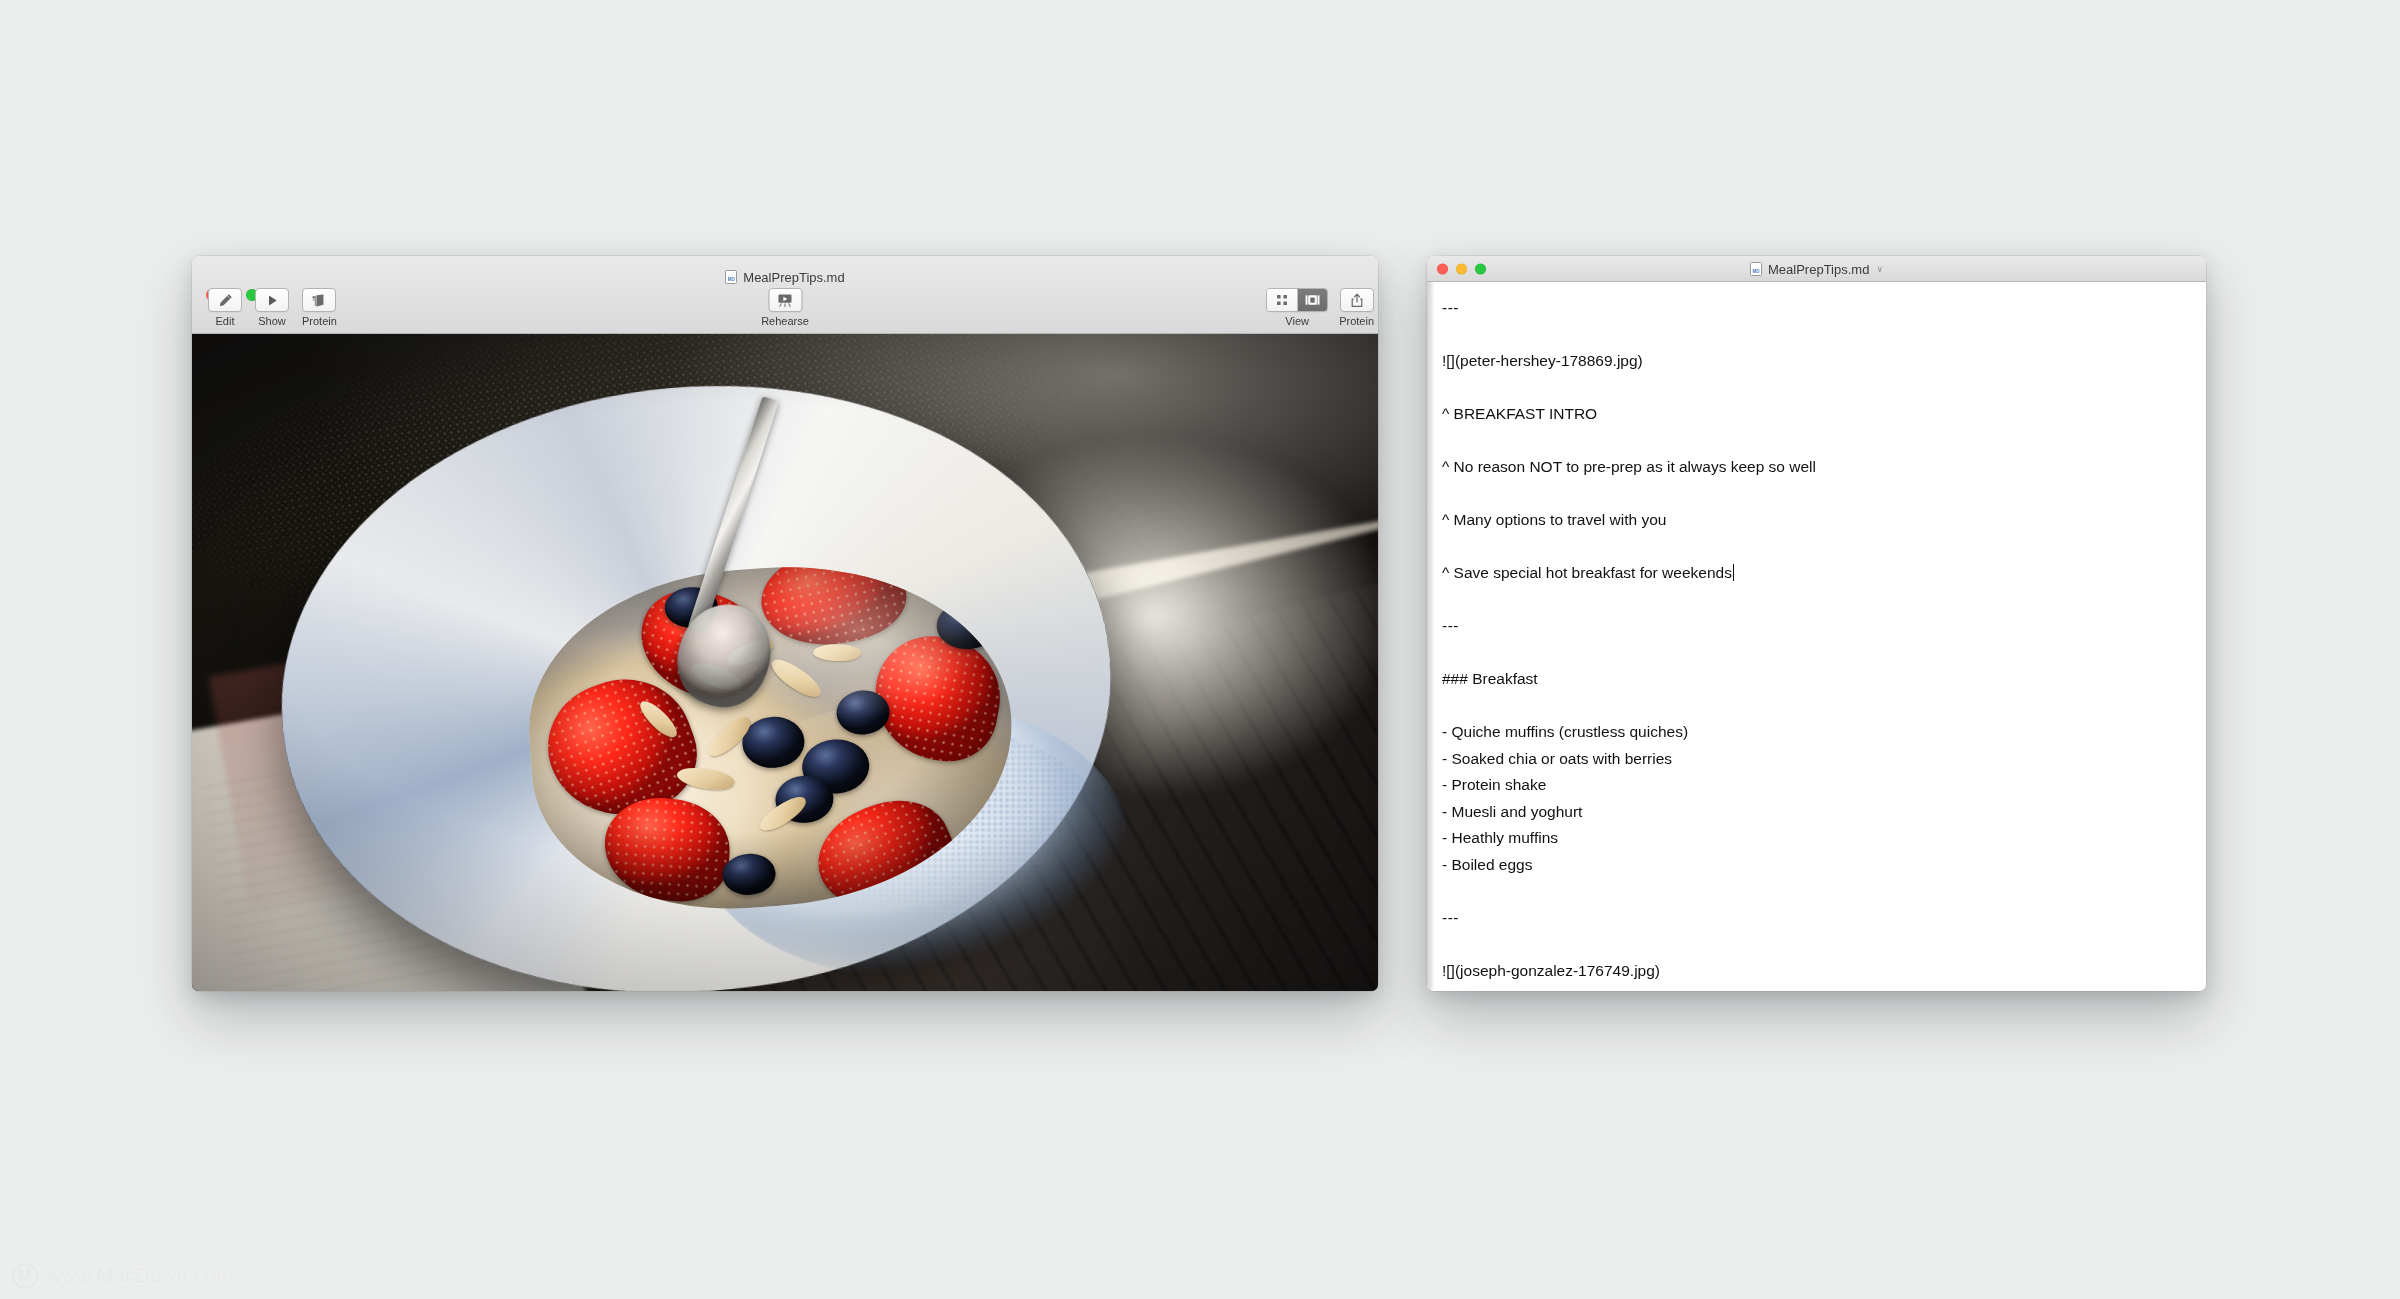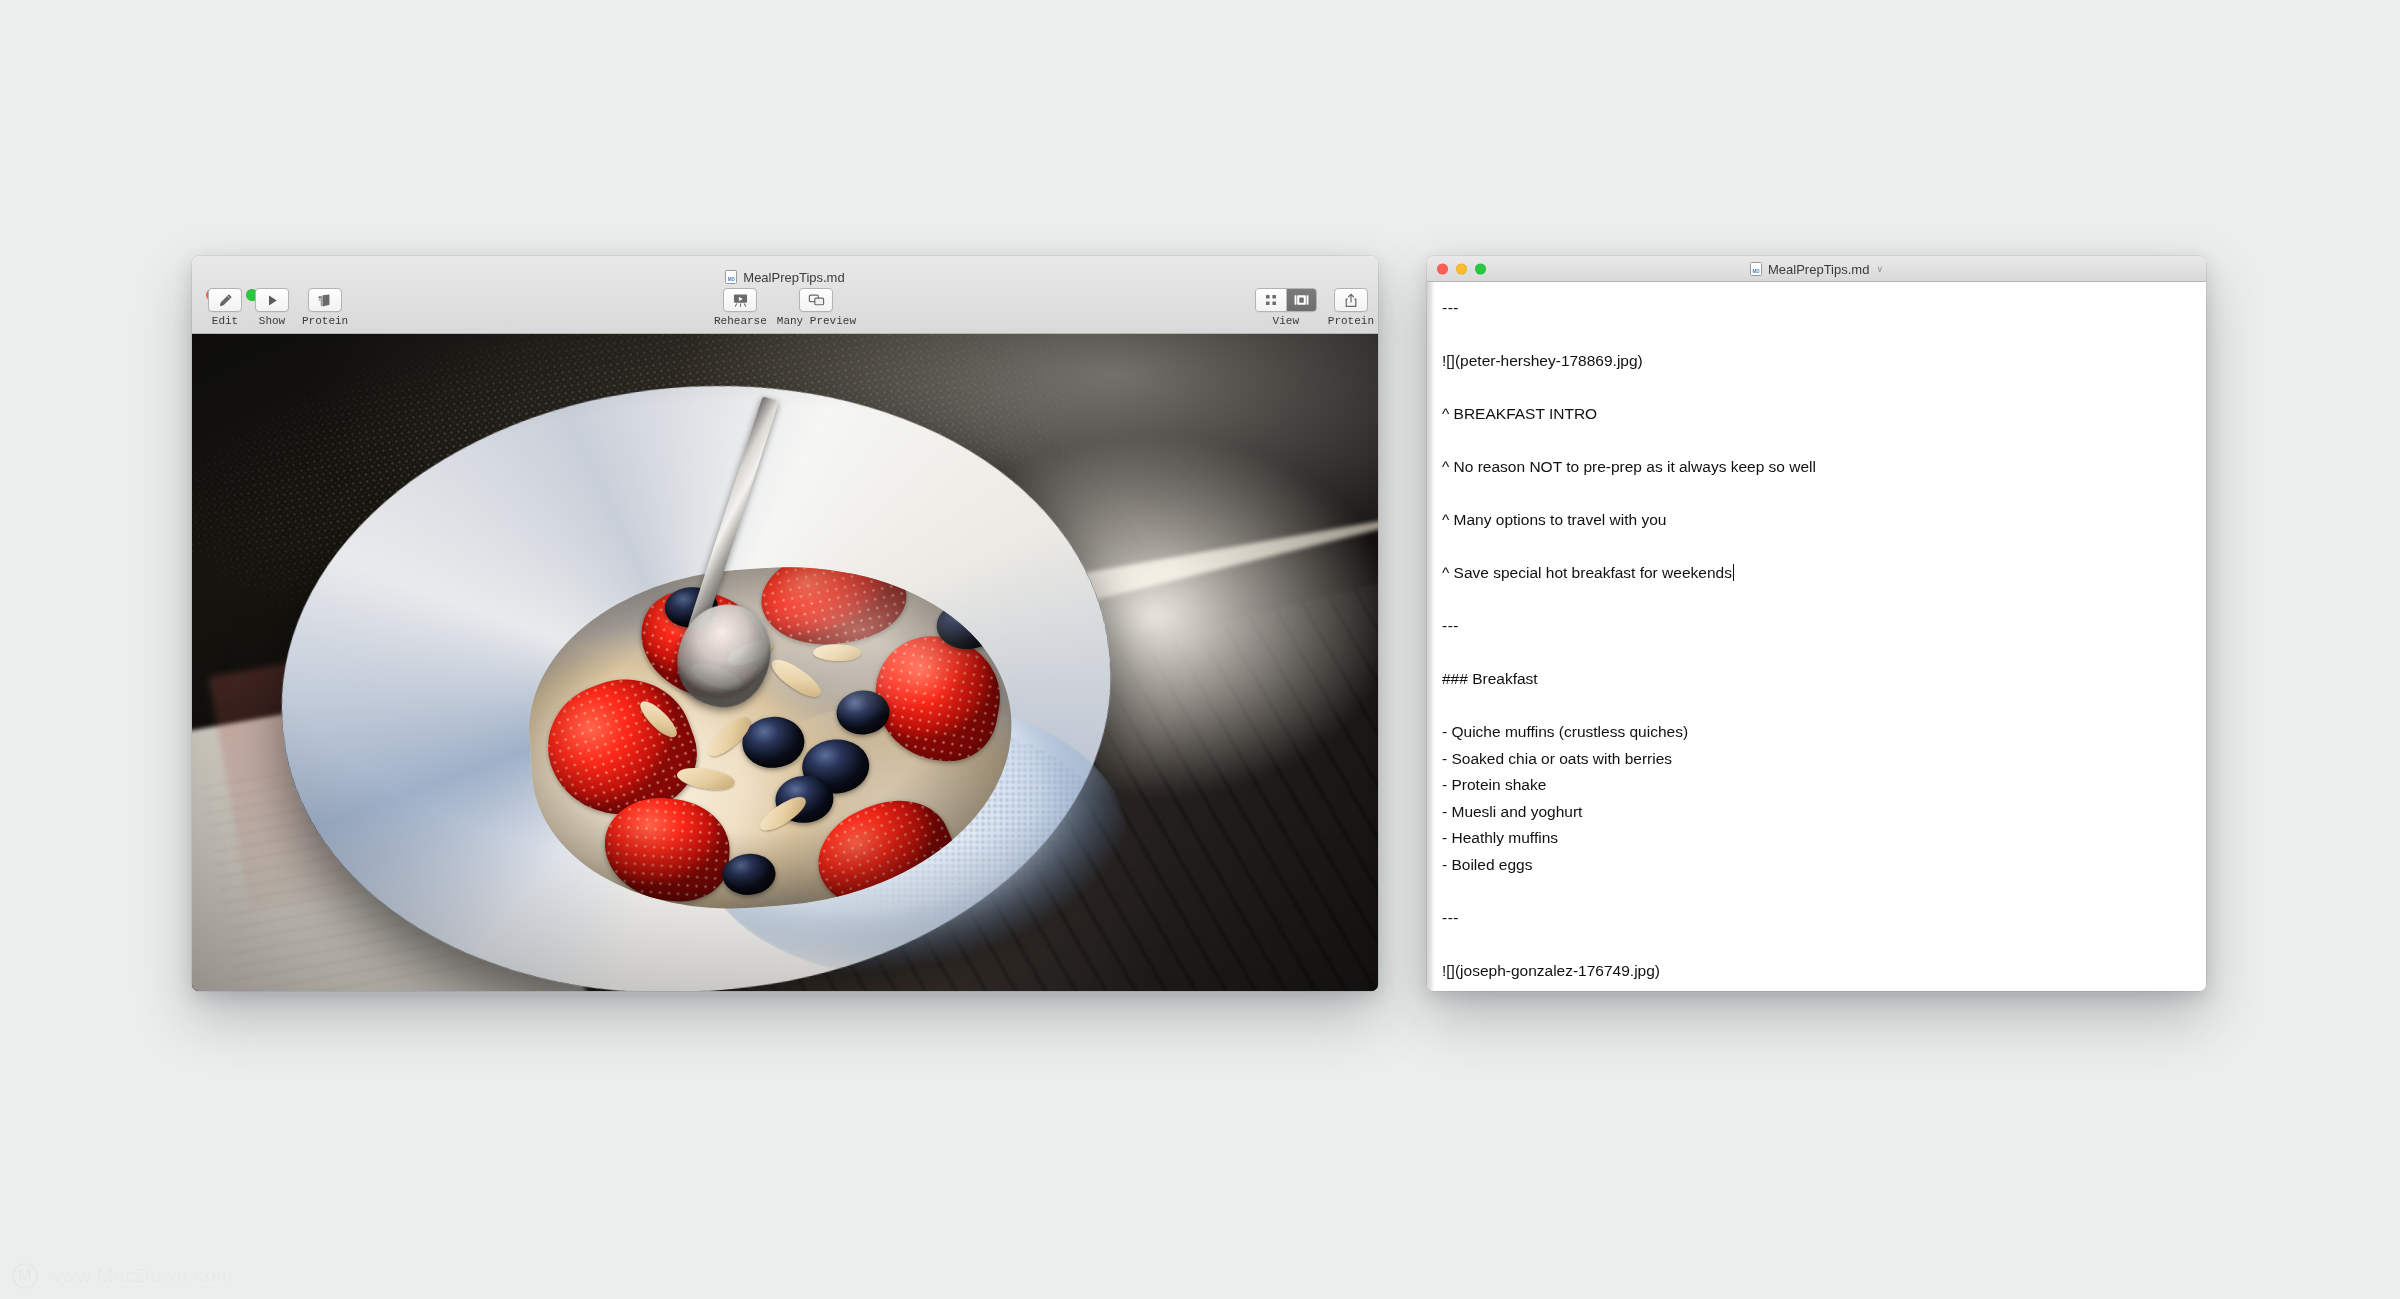--- a/index.html
+++ b/index.html
@@ -68,25 +68,25 @@
     font-family: "Liberation Sans", sans-serif; font-weight: bold;
   }
   .title-chevron { font-size: 9px; color: #8e8e8e; margin-left: 1px; }
 
   
   #window-left { left: 192px; top: 256px; width: 1186px; height: 735px; }
   #window-left .titlebar { height: 78px; }
   #window-left .win-title { top: 8px; }
 
   .toolbar-row {
-    position: absolute; left: 0; right: 0; top: 28px; bottom: 0; font-family: Liberation Mono, monospace;
+    position: absolute; left: 0; right: 0; top: 28px; bottom: 0;
   }
   .tb-group { position: absolute; display: flex; gap: 13px; }
   .tb-group.left   { left: 16px;  top: 4px; }
-  .tb-group.center { left: 50%; transform: translateX(-50%); top: 4px; gap: 10px; }
+  .tb-group.center { left: 50%; transform: translateX(-50%); top: 4px; gap: 10px; flex-direction: column; }
   .tb-group.right  { right: 4px; top: 4px; gap: 11px; }
 
   .tb-item {
     display: flex; flex-direction: column; align-items: center;
     cursor: default; width: auto;
   }
   .tb-btn {
     width: 34px; height: 24px; border-radius: 4px;
     background: linear-gradient(180deg,#fefefe,#f2f2f2);
     border: .5px solid #b3b3b3;

